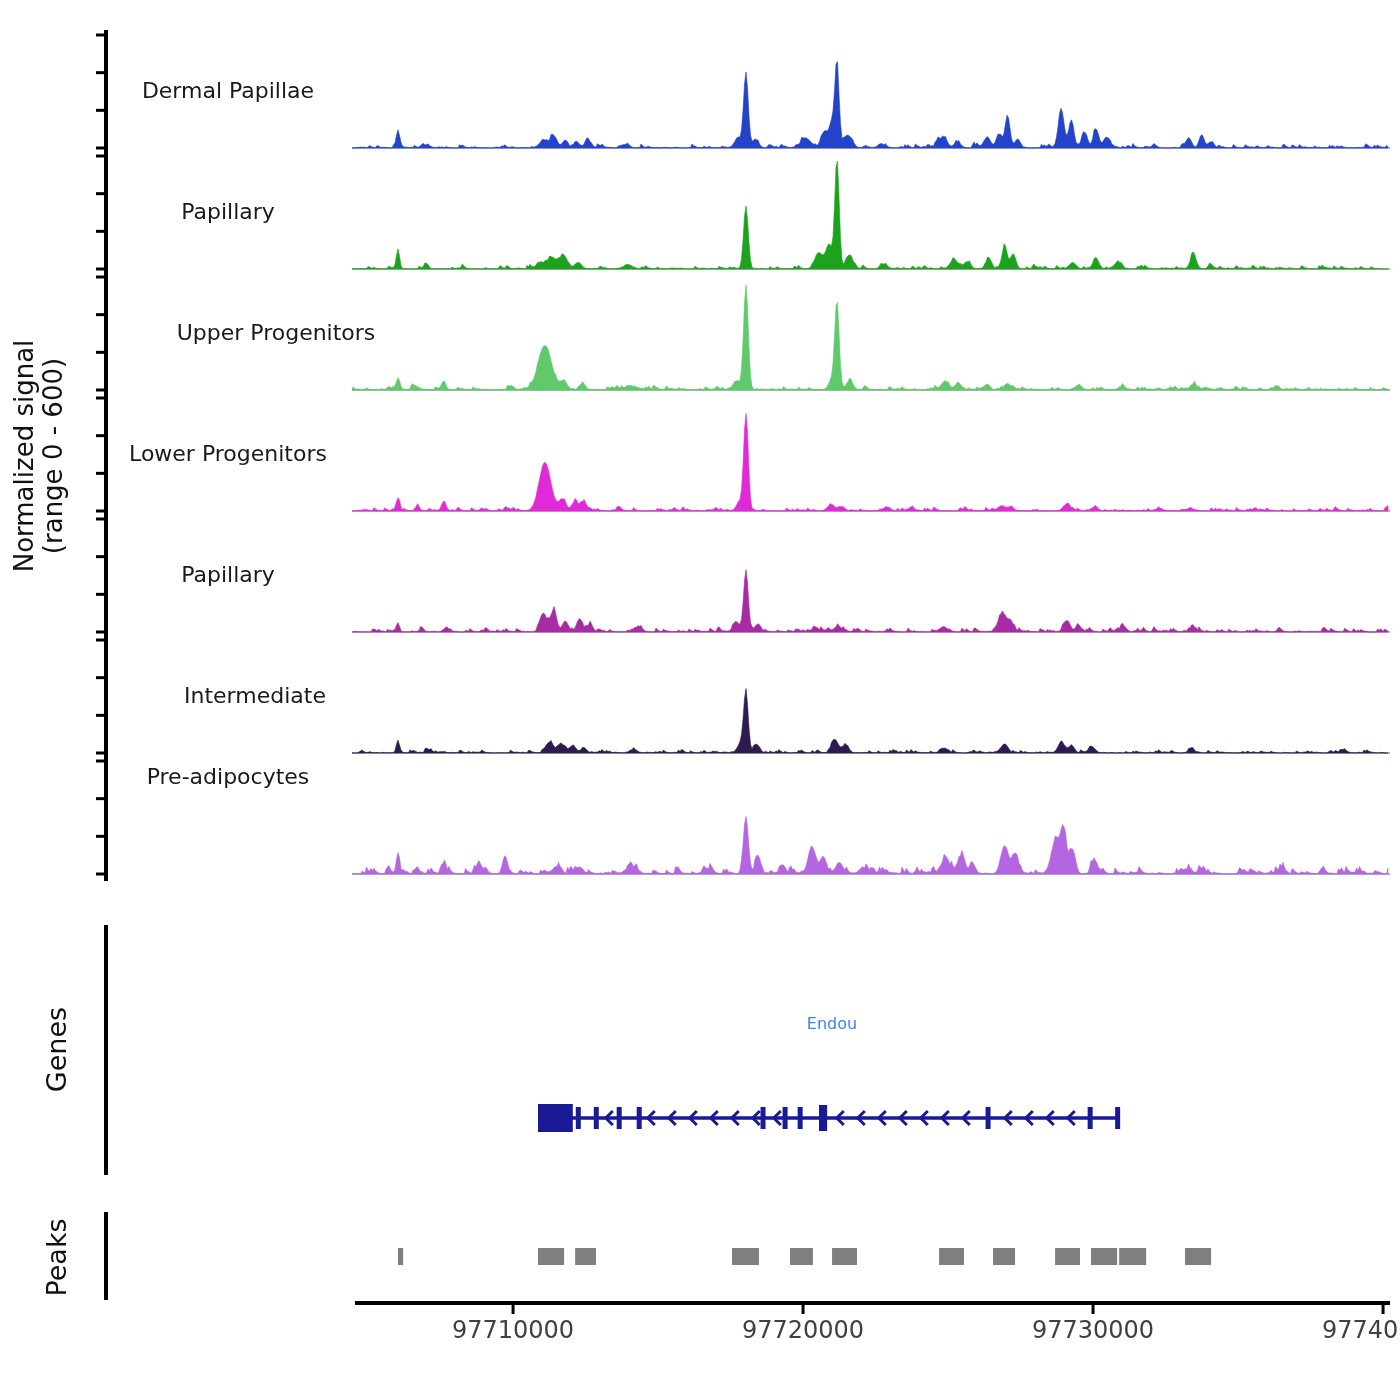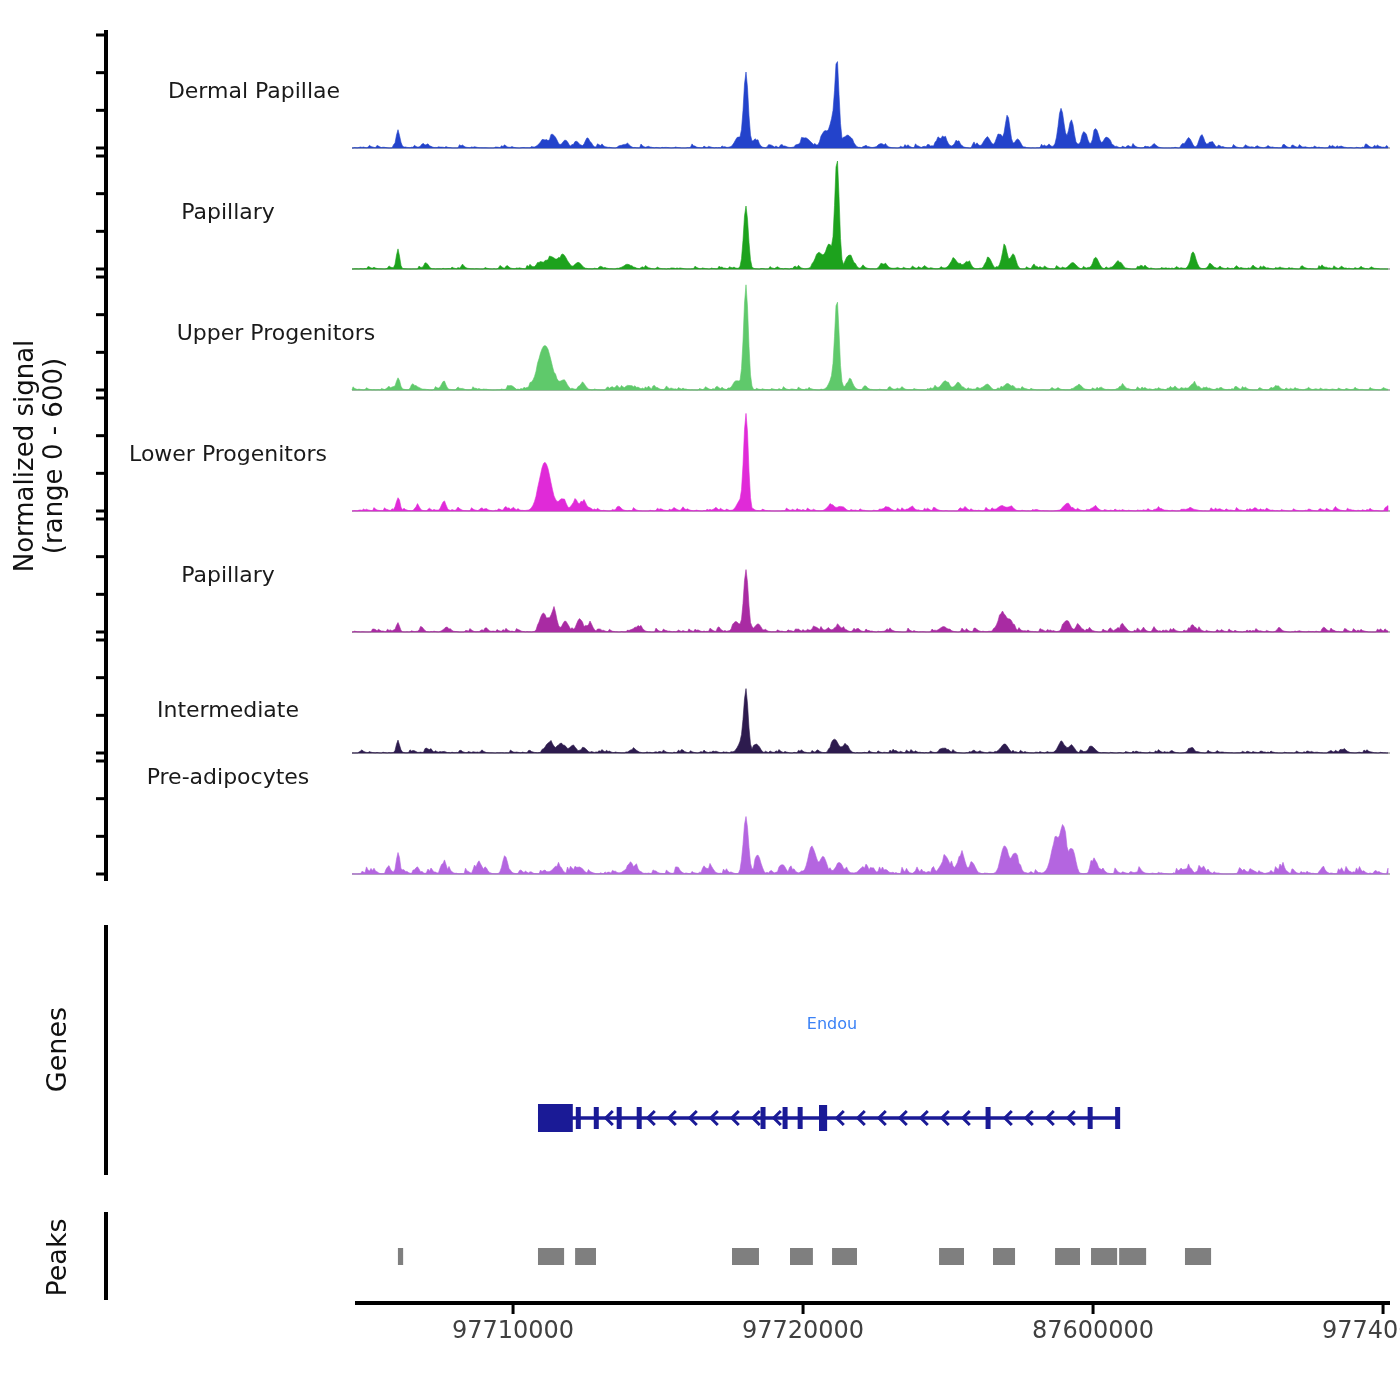--- a/index.html
+++ b/index.html
@@ -137,24 +137,24 @@
   <div class="ylab">
     <span>Normalized signal</span>
     <span>(range 0 - 600)</span>
   </div>
 
   <div class="seclab" style="top:1034px;">Genes</div>
   <div class="seclab" style="top:1242px;">Peaks</div>
 
   <div class="genename" style="left:762px;top:1014px;">Endou</div>
 
-<div class="tracklab" style="top:78px;margin-left:26px;">Dermal Papillae</div>
+<div class="tracklab" style="top:78px;">Dermal Papillae</div>
     <div class="tracklab" style="top:199px;text-align:center;">Papillary</div>
     <div class="tracklab" style="top:320px;padding-left:48px;">Upper Progenitors</div>
     <div class="tracklab" style="top:441px;">Lower Progenitors</div>
     <div class="tracklab" style="top:562px;">Papillary</div>
-    <div class="tracklab" style="top:697px;">Intermediate</div>
+    <div class="tracklab" style="top:683px;padding-left:27px;">Intermediate</div>
     <div class="tracklab" style="top:764px;">Pre-adipocytes</div>
     <div class="xtick" style="left:413.04999999999995px;top:1316px;">97710000</div>
     <div class="xtick" style="left:703.05px;top:1316px;">97720000</div>
-    <div class="xtick" style="left:993.0500000000002px;top:1316px;">87600000</div>
+    <div class="xtick" style="left:993.0500000000002px;top:1316px;">97730000</div>
     <div class="xtick" style="left:1283.05px;top:1316px;">97740000</div>
   </div>
 
 </body></html>

